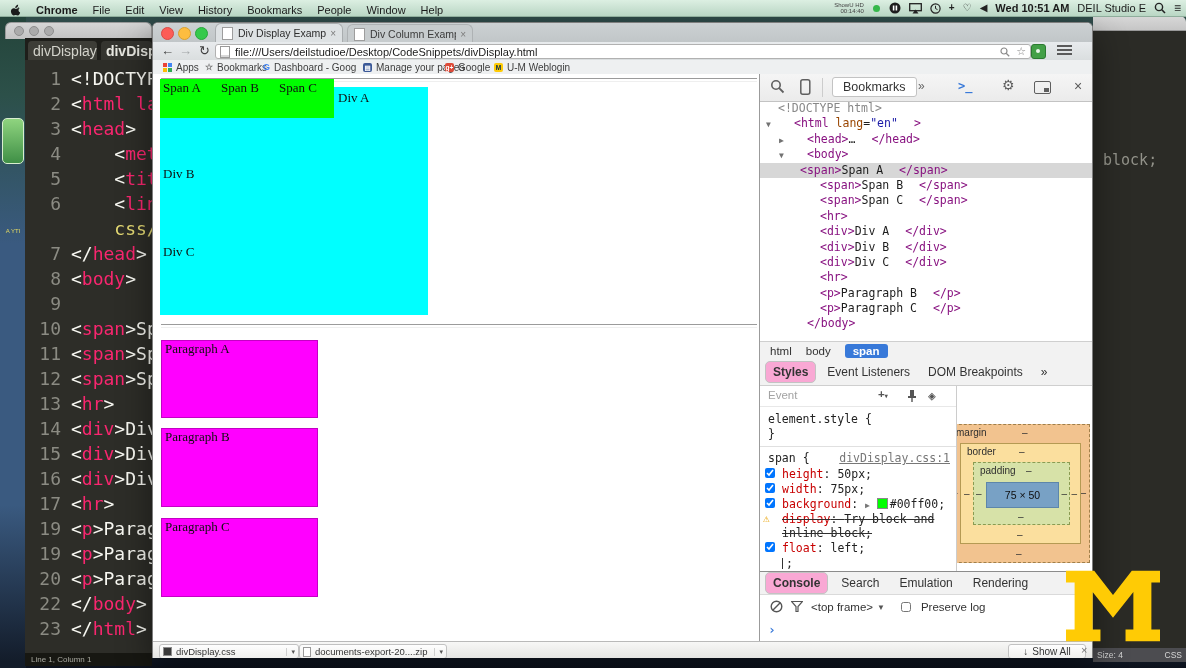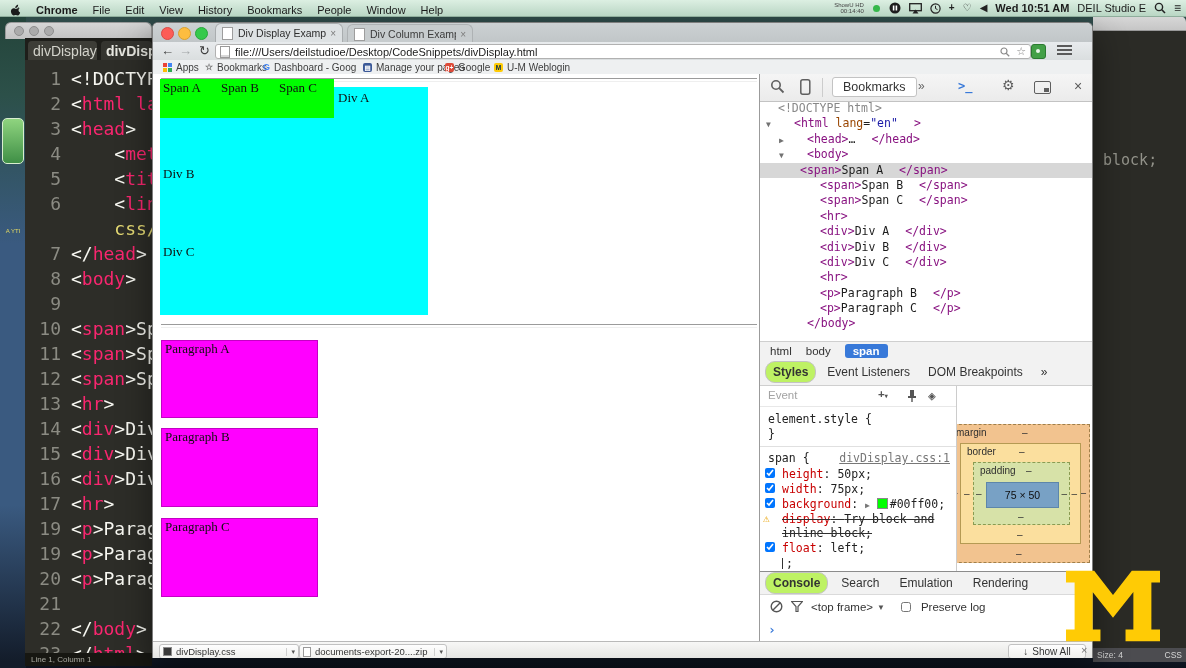--- a/index.html
+++ b/index.html
@@ -110,21 +110,21 @@
   .drow{position:relative;height:15.4px;line-height:15.4px;white-space:nowrap;}
   .drow.sel{background:#d7d7d7;}
   .darr{position:absolute;font-size:8px;color:#727272;top:1px;}
   .c-gray{color:#888;} .c-tag{color:#881280;margin-left:16px;} .c-attr{color:#994500;} .c-val{color:#1a1aa6;} .c-plain{color:#1c1c1c;}
   #crumbs{position:absolute;left:0;top:267px;width:100%;height:18px;background:#f2f2f2;border-top:1px solid #cfcfcf;
     display:flex;align-items:center;gap:14px;padding-left:10px;box-sizing:border-box;font-size:11.5px;color:#333;}
   .crumb.sel{background:#3879d9;color:#fff;border-radius:3px;padding:1px 8px;font-weight:bold;}
   #sbtabs{position:absolute;left:0;top:285px;width:100%;height:27px;background:#f2f2f2;border-bottom:1px solid #cfcfcf;
     display:flex;align-items:center;gap:4px;padding-left:5px;box-sizing:border-box;font-size:12px;}
   .sbtab{padding:3px 7px;color:#333;white-space:nowrap;}
-  .sbtab.sel{background:#bef264;border:1px solid #c3c3c3;border-radius:10px;font-weight:bold;}
+  .sbtab.sel{background:#f9a8d4;border:1px solid #c3c3c3;border-radius:5px;font-weight:bold;}
   #stylesbody{position:absolute;left:0;top:312px;width:100%;height:185px;}
   #rules{position:absolute;left:0;top:0;width:197px;height:185px;border-right:1px solid #ccc;box-sizing:border-box;
     font-family:"DejaVu Sans Mono",monospace;font-size:11.5px;}
   #filter-row{position:absolute;left:0;top:0;width:100%;height:20px;border-bottom:1px solid #e8e8e8;}
   #filter-txt{position:absolute;left:8px;top:3px;color:#a3a3a3;font-family:"Liberation Sans",sans-serif;}
   #f-plus{position:absolute;left:118px;top:2px;color:#555;font-weight:bold;font-family:"Liberation Sans",sans-serif;}
   #f-pin{position:absolute;left:146px;top:3px;}
   #f-comp{position:absolute;left:168px;top:2px;color:#555;font-size:13px;}
   .sel-line{position:absolute;left:8px;color:#222;}
   .src-link{position:absolute;right:6px;color:#777;text-decoration:underline;}
@@ -270,21 +270,20 @@
         <div class="cl"><span class="ln">11</span><span class="w">&lt;</span><span class="p">span</span><span class="w">&gt;</span><span class="w">Span B</span></div>
         <div class="cl"><span class="ln">12</span><span class="w">&lt;</span><span class="p">span</span><span class="w">&gt;</span><span class="w">Span C</span></div>
         <div class="cl"><span class="ln">13</span><span class="w">&lt;</span><span class="p">hr</span><span class="w">&gt;</span></div>
         <div class="cl"><span class="ln">14</span><span class="w">&lt;</span><span class="p">div</span><span class="w">&gt;</span><span class="w">Div A</span></div>
         <div class="cl"><span class="ln">15</span><span class="w">&lt;</span><span class="p">div</span><span class="w">&gt;</span><span class="w">Div B</span></div>
         <div class="cl"><span class="ln">16</span><span class="w">&lt;</span><span class="p">div</span><span class="w">&gt;</span><span class="w">Div C</span></div>
         <div class="cl"><span class="ln">17</span><span class="w">&lt;</span><span class="p">hr</span><span class="w">&gt;</span></div>
         <div class="cl"><span class="ln">19</span><span class="w">&lt;</span><span class="p">p</span><span class="w">&gt;</span><span class="w">Parag</span></div>
         <div class="cl"><span class="ln">19</span><span class="w">&lt;</span><span class="p">p</span><span class="w">&gt;</span><span class="w">Parag</span></div>
         <div class="cl"><span class="ln">20</span><span class="w">&lt;</span><span class="p">p</span><span class="w">&gt;</span><span class="w">Parag</span></div>
-        <div class="cl"><span class="ln">21</span></div>
         <div class="cl"><span class="ln">22</span><span class="w">&lt;/</span><span class="p">body</span><span class="w">&gt;</span></div>
         <div class="cl"><span class="ln">23</span><span class="w">&lt;/</span><span class="p">html</span><span class="w">&gt;</span></div>
       </div>
   </div>
   <div id="ed-status">Line 1, Column 1</div>
 
   <div id="right-window">
     <div class="rw-title"></div>
     <div class="rw-body">
       <div class="rw-code">block;</div>

